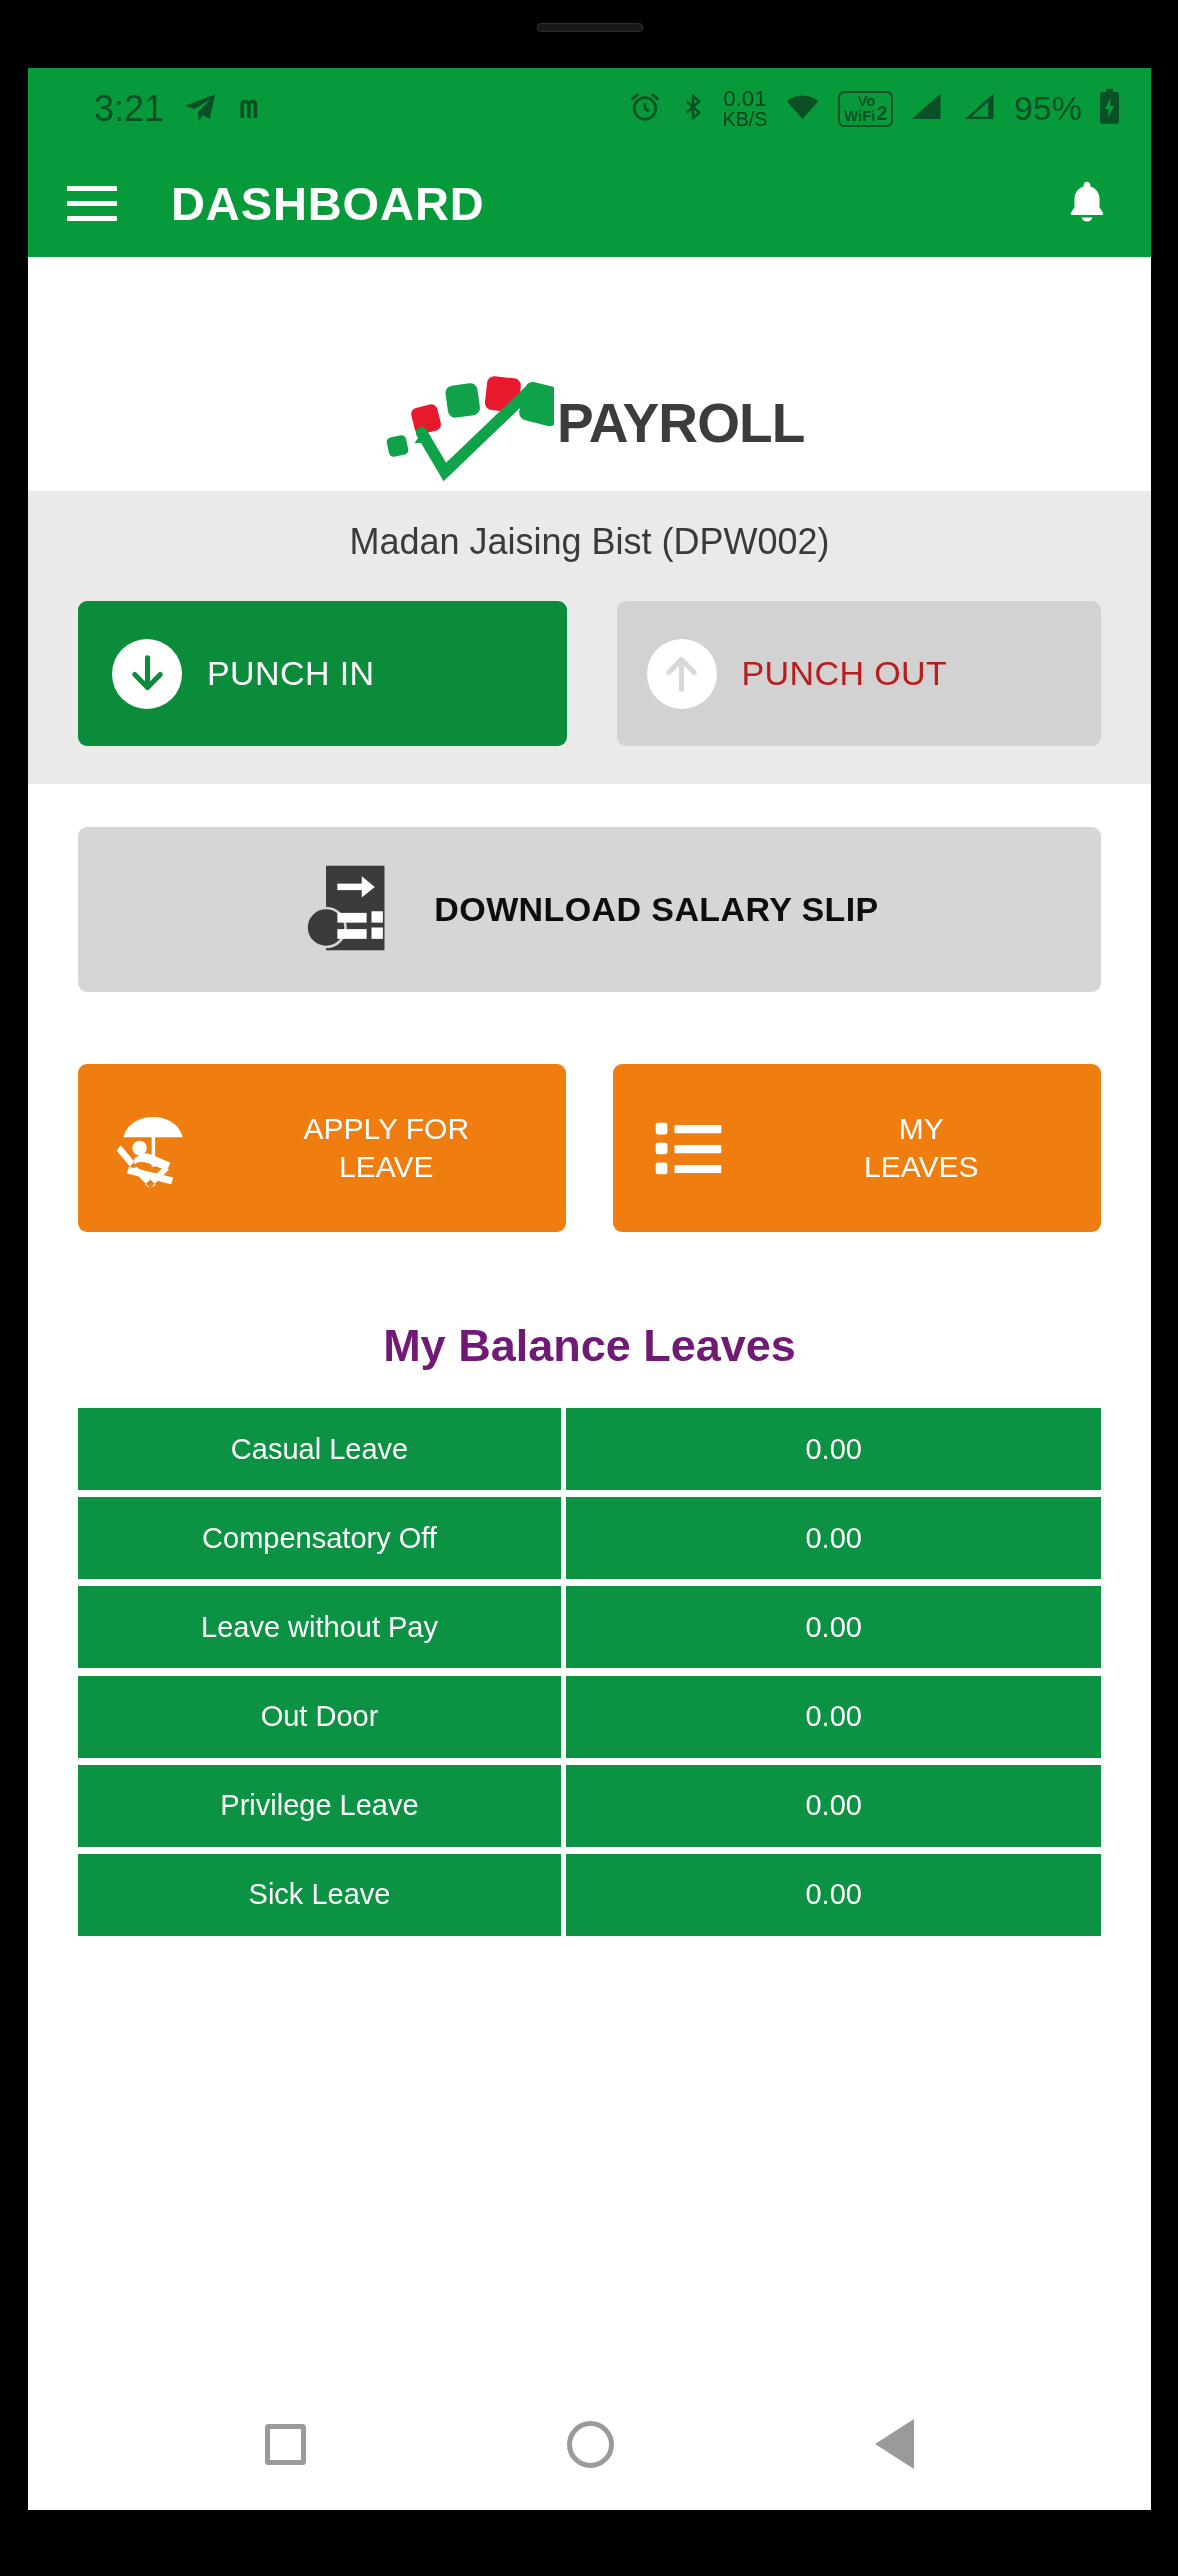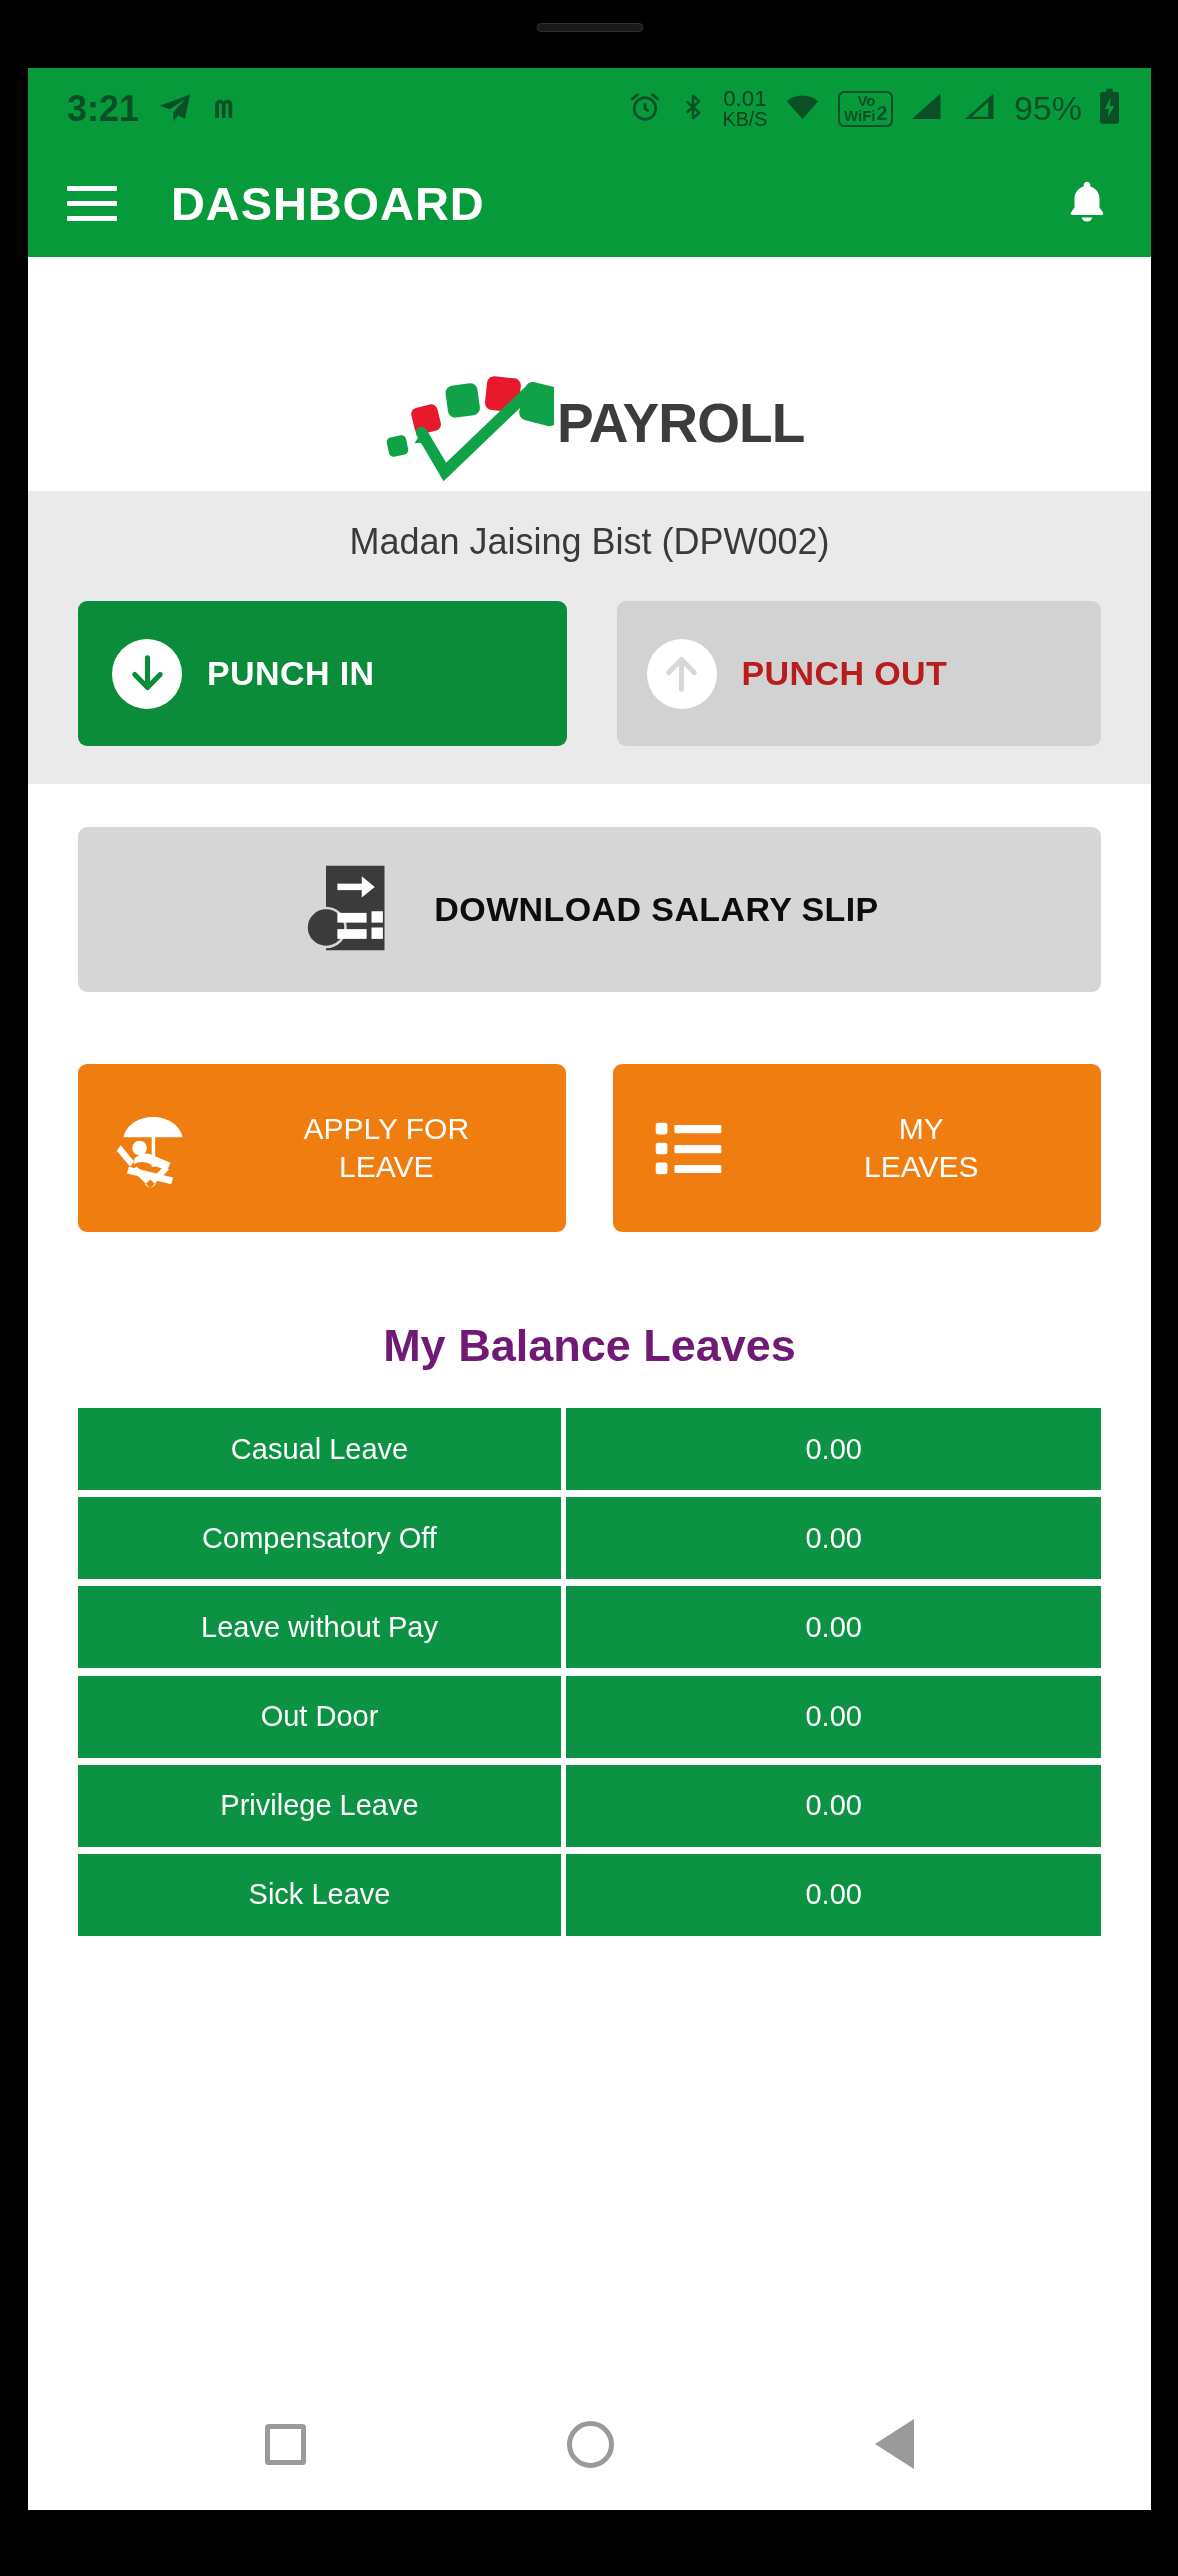--- a/index.html
+++ b/index.html
@@ -35,21 +35,21 @@
   
   .statusbar {
     height: 82px;
     background: #069a3b;
     display: flex;
     align-items: center;
     padding: 0 29px 0 39px;
     color: #06401e;
   }
   .sb-left { display: flex; align-items: center; gap: 18px; }
-  .sb-time { font-size: 36px; font-weight: 700; color: #0a4f25; letter-spacing: 0px; }
+  .sb-time { font-size: 36px; font-weight: 400; color: #0a4f25; letter-spacing: 0px; margin-left: 27px; }
   .sb-right { margin-left: auto; display: flex; align-items: center; gap: 15px; }
   .sb-net { display: flex; flex-direction: column; align-items: center; line-height: 1; }
   .sb-net .n1 { font-size: 22.4px; }
   .sb-net .n2 { font-size: 19.7px; }
   .sb-batt-txt { font-size: 34px; color: #0a4f25; }
   .vowifi {
     border: 2.7px solid #0a4f25;
     border-radius: 6.3px;
     padding: 0.9px 3.6px 1.8px 3.6px;
     font-size: 15px;
@@ -116,21 +116,21 @@
   }
   .punch-in { background: #0b8c3a; }
   .punch-out { background: #d2d2d2; padding-left: 30px; }
   .circ {
     width: 70px; height: 70px;
     border-radius: 50%;
     background: #fff;
     display: flex; align-items: center; justify-content: center;
     flex: 0 0 auto;
   }
-  .punch-label { font-size: 34px; font-weight: bold; letter-spacing: 0.4px; }
+  .punch-label { font-size: 34px; font-weight: normal; letter-spacing: 0.4px; }
   .punch-in .punch-label { color: #fff; }
   .punch-out .punch-label { color: #b91c1c; }
   
   .slip-wrap { background:#fff; padding: 43px 50px 0 50px; }
   .slip-btn {
     height: 165px;
     background: #d6d6d6;
     border-radius: 9px;
     display: flex;
     align-items: center;

